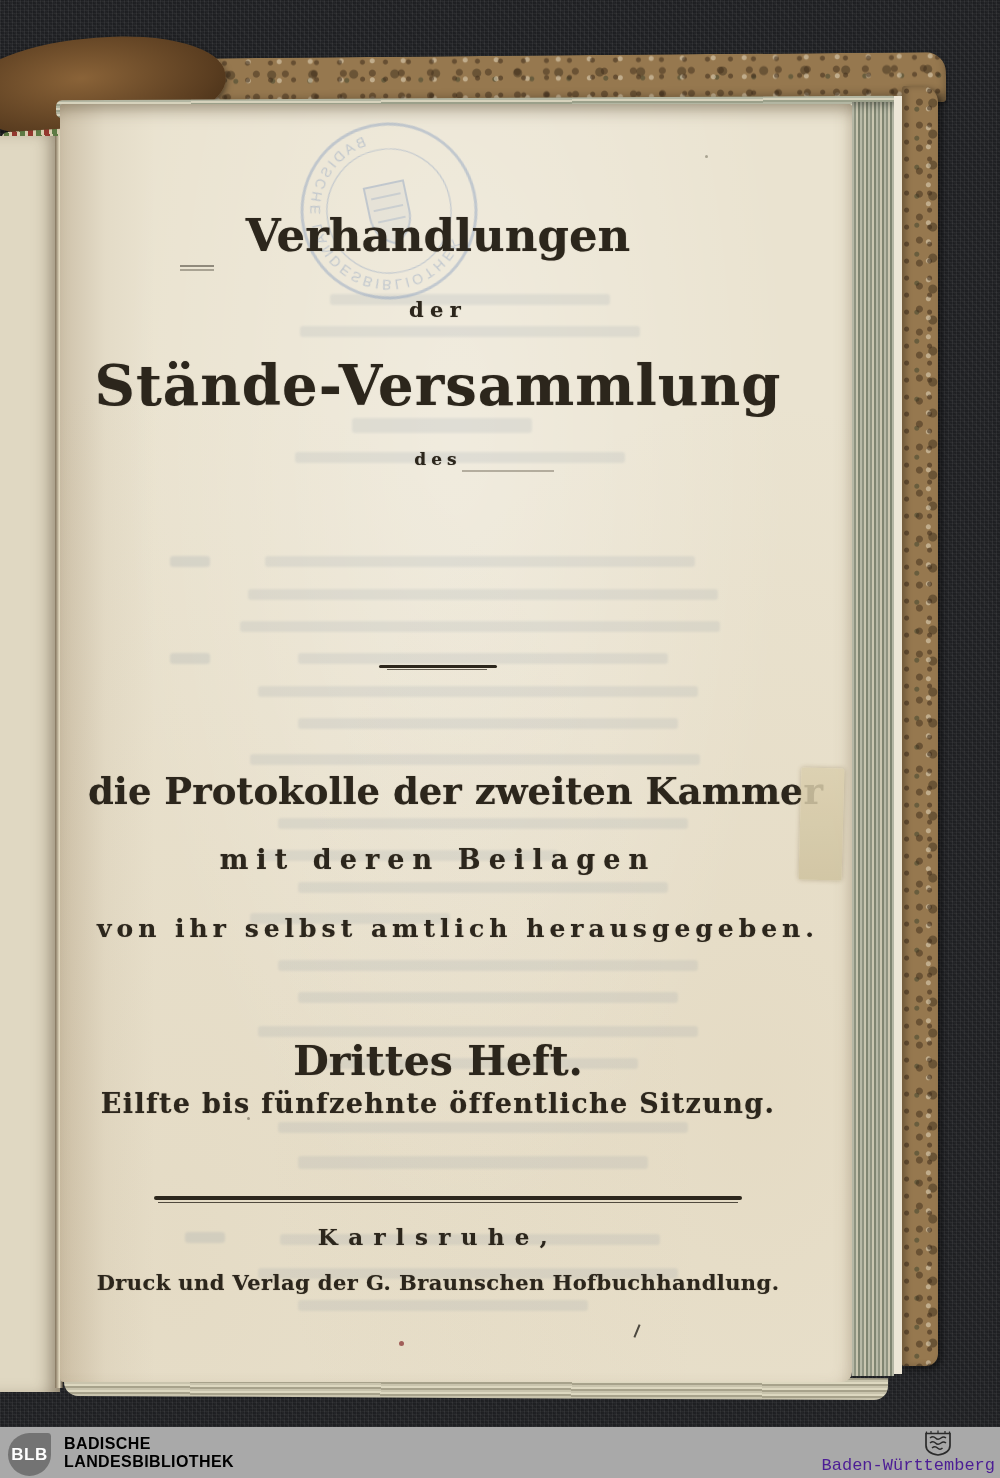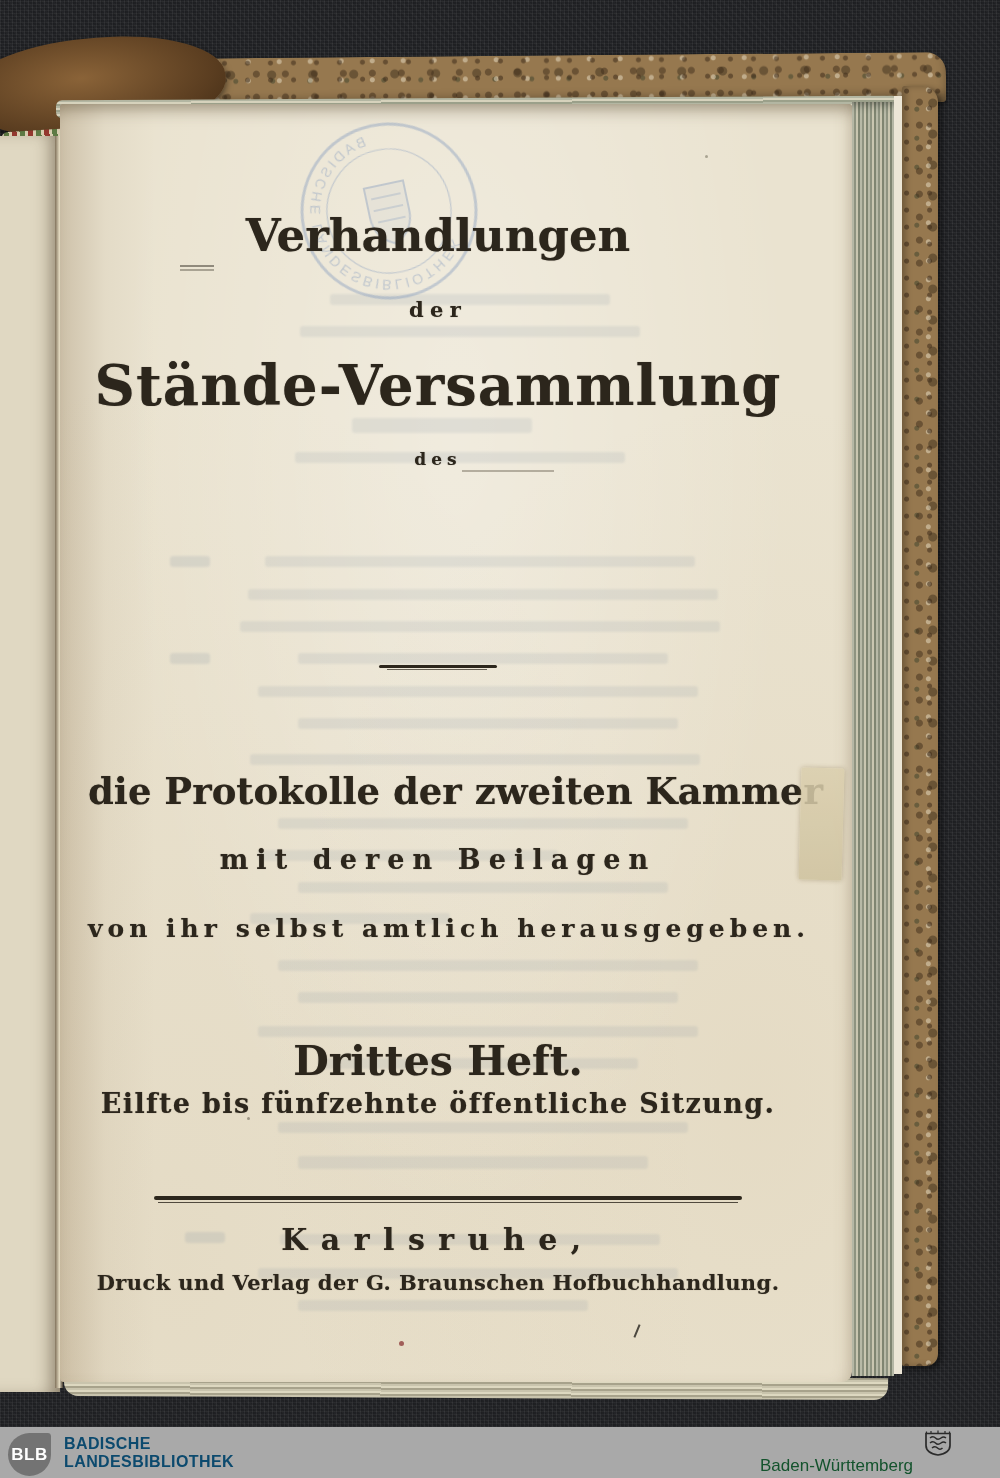--- a/index.html
+++ b/index.html
@@ -77,26 +77,26 @@
   .t-der{top:299px;font-size:21px;font-weight:700;letter-spacing:.3em;}
   .t-staende{top:357px;font-size:56px;font-weight:700;letter-spacing:1px;}
   .t-des{top:451px;font-size:17px;font-weight:700;letter-spacing:.3em;}
   .t-gross{top:504px;font-size:43px;font-weight:700;}
   .t-jahr{top:589px;font-size:27px;font-weight:700;letter-spacing:.35em;}
   .rule-short{position:absolute;top:665px;left:0;right:0;margin:0 auto;width:118px;height:3px;background:#2c261c;border-radius:2px;}
   .rule-short::after{content:"";position:absolute;left:8px;top:4px;width:100px;height:1px;background:rgba(44,38,28,.7);}
   .t-enthaltend{top:716px;font-size:21px;font-weight:700;letter-spacing:.55em;}
   .t-protokolle{top:773px;font-size:37px;font-weight:700;}
   .t-beilagen{top:846px;font-size:27px;font-weight:700;letter-spacing:.3em;}
-  .t-heraus{top:916px;font-size:25px;font-weight:700;letter-spacing:.2em;}
+  .t-heraus{top:916px;font-size:25px;font-weight:700;letter-spacing:.2em;margin-left:9px;}
   .t-drittes{top:1041px;font-size:41px;font-weight:700;}
   .t-eilfte{top:1090px;font-size:27px;font-weight:700;letter-spacing:.05em;}
   .rule-long{position:absolute;top:1196px;left:66px;width:588px;height:4px;background:#2c261c;border-radius:2px;}
   .rule-long::after{content:"";position:absolute;left:4px;top:6px;width:580px;height:1px;background:rgba(44,38,28,.8);}
-  .t-karlsruhe{top:1225px;font-size:30px;font-weight:700;letter-spacing:.45em;}
+  .t-karlsruhe{top:1225px;font-size:23px;font-weight:700;letter-spacing:.45em;}
   .t-druck{top:1272px;font-size:21px;font-weight:700;letter-spacing:.02em;}
 
   
   .mark{position:absolute;z-index:13;}
   .dash-under-title{left:180px;top:265px;width:34px;height:2px;background:rgba(70,64,52,.55);
     box-shadow:0 4px 0 rgba(70,64,52,.4);}
   .des-line{left:462px;top:470px;width:92px;height:2px;background:rgba(120,112,95,.5);}
   .speck-red{left:399px;top:1341px;width:5px;height:5px;border-radius:50%;background:#8a3434;opacity:.75;}
   .slash{left:636px;top:1324px;width:2px;height:14px;background:#26231d;transform:rotate(22deg);opacity:.8;}
   .speck1{left:247px;top:1117px;width:3px;height:3px;border-radius:50%;background:#55503f;opacity:.5;}
@@ -105,24 +105,24 @@
     background:linear-gradient(180deg,#dbcfae,#cfc3a0);opacity:.85;transform:rotate(1.5deg);
     border-radius:2px;box-shadow:0 0 5px rgba(120,100,60,.45);}
 
   
   .footer-bar{position:absolute;left:0;top:1427px;width:100%;height:51px;background:#a9a9a9;z-index:20;
     font-family:"Liberation Sans","DejaVu Sans",sans-serif;}
   .blb-logo{position:absolute;left:8px;top:6px;width:43px;height:43px;background:#737373;
     border-radius:50% 8% 50% 50%;display:flex;align-items:center;justify-content:center;
     color:#fff;font-weight:800;font-size:17px;letter-spacing:.5px;}
   .lib-name{position:absolute;left:64px;top:8px;font-size:16px;line-height:18px;font-weight:800;
-    color:#0c4a6e;letter-spacing:.4px;}
+    color:#000000;letter-spacing:.4px;}
   .bw-arms{position:absolute;left:924px;top:3px;width:28px;height:26px;}
-  .bw-state{position:absolute;left:760px;right:5px;top:29px;
-    font-family:Liberation Sans, sans-serif;font-size:17px;color:#14532d;}
+  .bw-state{position:absolute;left:760px;right:5px;top:29px;text-align:right;
+    font-family:Liberation Mono, monospace;font-size:17px;color:#4c1d95;}
 </style>
 </head>
 <body>
 
 <div id="canvas">
 
   <div class="fabric"></div>
 
   <div class="top-band marble"></div>
   <div class="spine-bump"></div>

